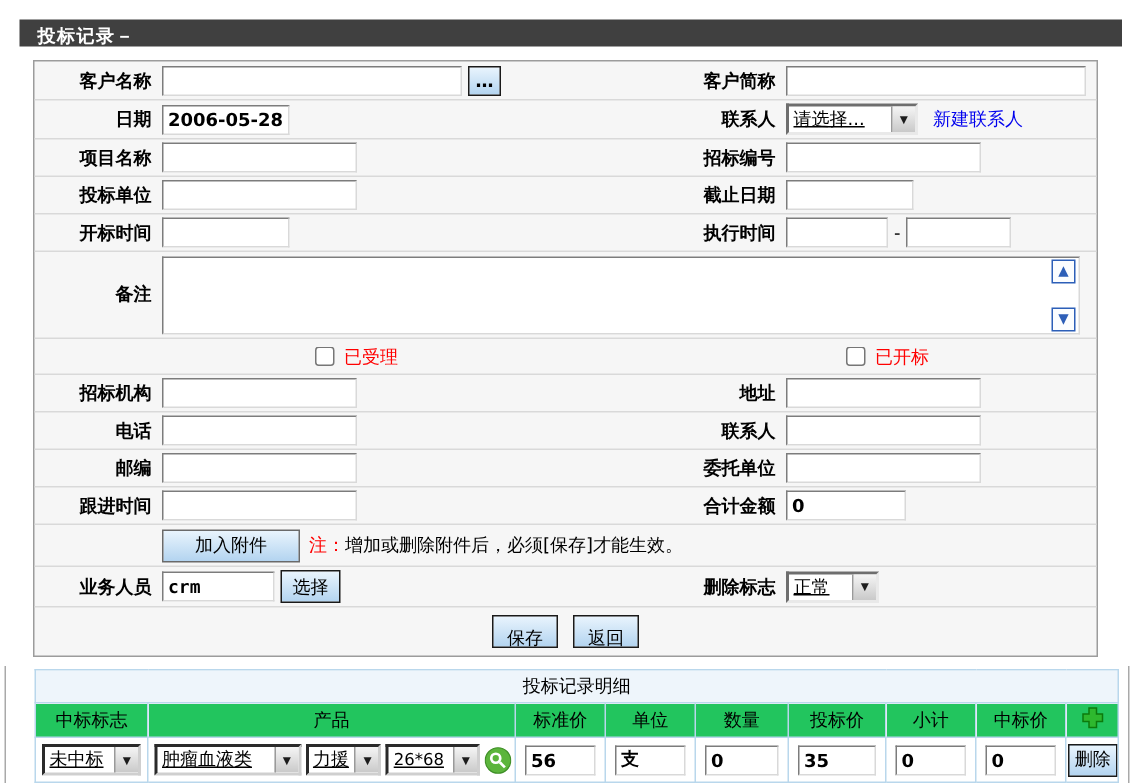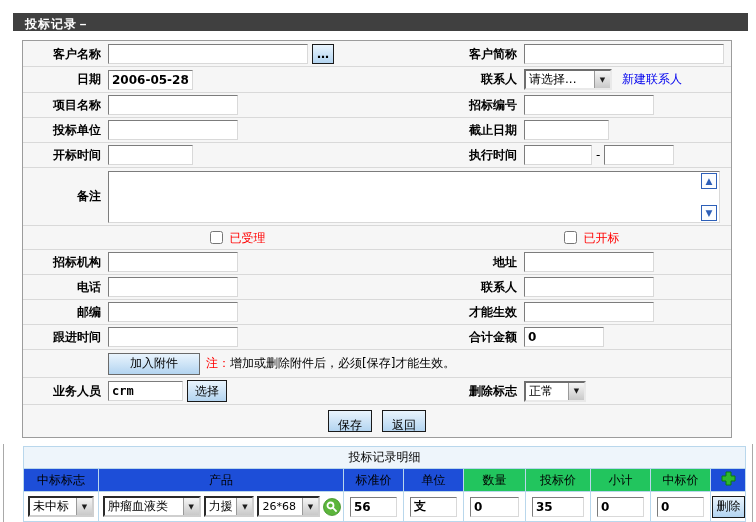--- a/index.html
+++ b/index.html
@@ -47,21 +47,21 @@
     border-right-color:#d9d9d9; border-bottom-color:#d9d9d9;font-weight:bold;
   }
   .inp.mono { font-family:"DejaVu Sans Mono", monospace; }
   
   .sel {
     display:inline-flex; align-items:stretch; height:21px;
     background:#fff; cursor:default;
     border:2px solid; border-color:#6e6e6e #e9e9e9 #e9e9e9 #6e6e6e;
   }
   .sel.dk { border-color:#2a2a2a #cfcfcf #cfcfcf #2a2a2a; }
-  .sel-text { flex:1; padding:0 3px; white-space:nowrap; overflow:hidden; display:flex; align-items:center; }
+  .sel-text { flex:1; padding:0 3px; white-space:nowrap; overflow:hidden; display:flex; align-items:center;text-decoration:underline; }
   .sel-btn {
     width:16px; flex:none; display:flex; align-items:center; justify-content:center;
     font-size:7px; color:#1c1c1c;
     background:linear-gradient(#f5f5f5,#c9c9c9);
     border-left:1px solid #9a9a9a;
   }
   
   .btn {
     font-family:"DejaVu Sans", sans-serif; font-size:12px;
     background:linear-gradient(#e9f4fd,#b3d4f0);
@@ -86,21 +86,21 @@
     margin:6px 3px 0 3px;
     border:1px solid #a9a9a9; border-top:none;
     padding:2px 4px 5px 19px;
   }
   table.detail { border-collapse:collapse; table-layout:fixed; width:722px; background:#fff; }
   table.detail td, table.detail th {
     border:1px solid #b9d7ec; text-align:center; padding:2px; font-weight:normal; font-size:12px;
     overflow:hidden;
   }
   .ttl-row th { background:#eef5fb; height:20px; }
-  .hdr-row td { height:22px; background:#1d4ed8; }
+  .hdr-row td { height:22px; background:#22c55e; }
   .hdr-row td.yellow { background:#22c55e; }
   .data-row td { height:30px; }
   .prod-cell { display:flex; align-items:center; gap:3px; justify-content:flex-start; padding-left:2px; }
   .cell-inp { width:calc(100% - 8px); }
   .ck { width:13px; height:13px; vertical-align:-2px; margin-right:3px; }
   .icon-wrap { display:inline-flex; align-items:center; }
 </style>
 </head>
 <body>
 
@@ -212,21 +212,21 @@
     <span class="f2">
         <input class="inp" style="width: 130px;">
       </span>
   </div>
 
   <div class="frow">
     <span class="lab l1">邮编</span>
     <span class="f1">
         <input class="inp" style="width: 130px;">
       </span>
-    <span class="lab l2">才能生效</span>
+    <span class="lab l2">委托单位</span>
     <span class="f2">
         <input class="inp" style="width: 130px;">
       </span>
   </div>
 
   <div class="frow">
     <span class="lab l1">跟进时间</span>
     <span class="f1">
         <input class="inp" style="width: 130px;">
       </span>

